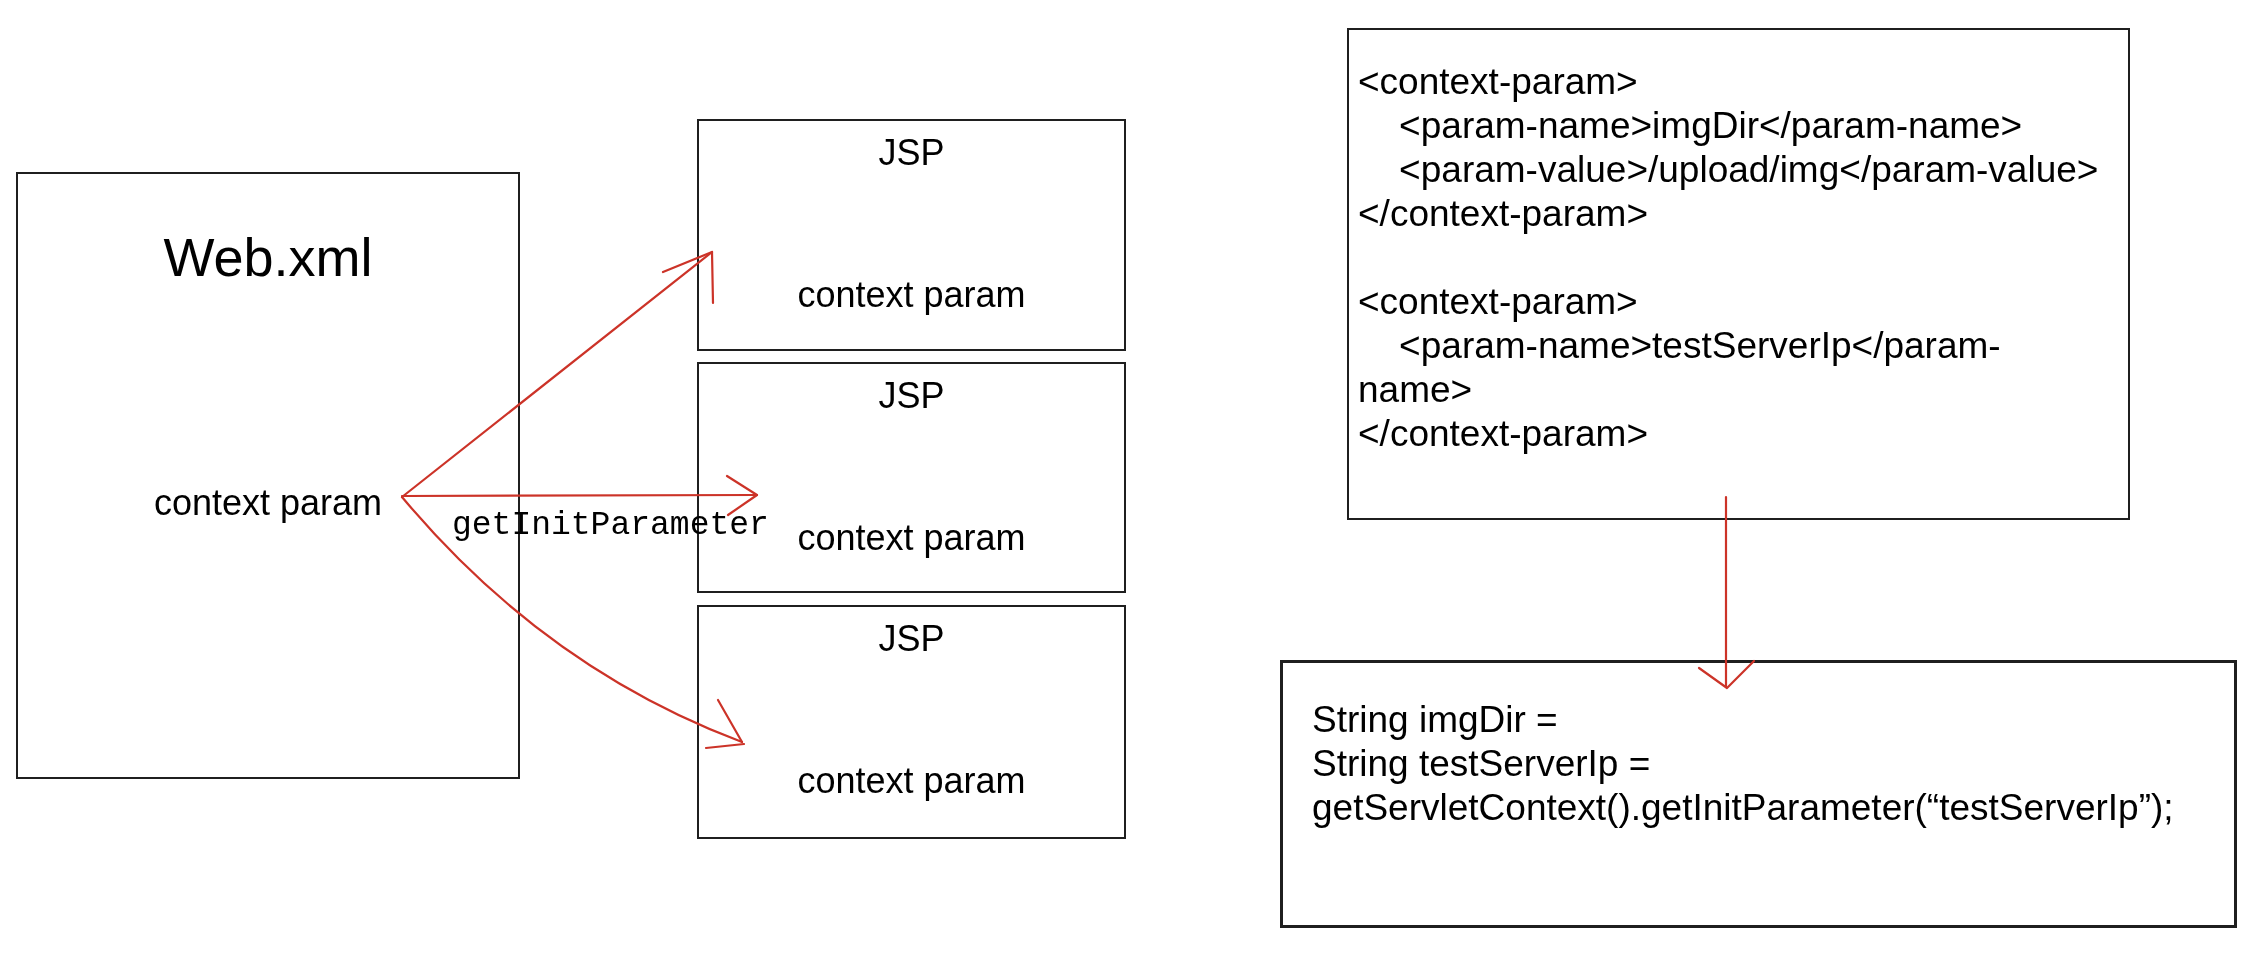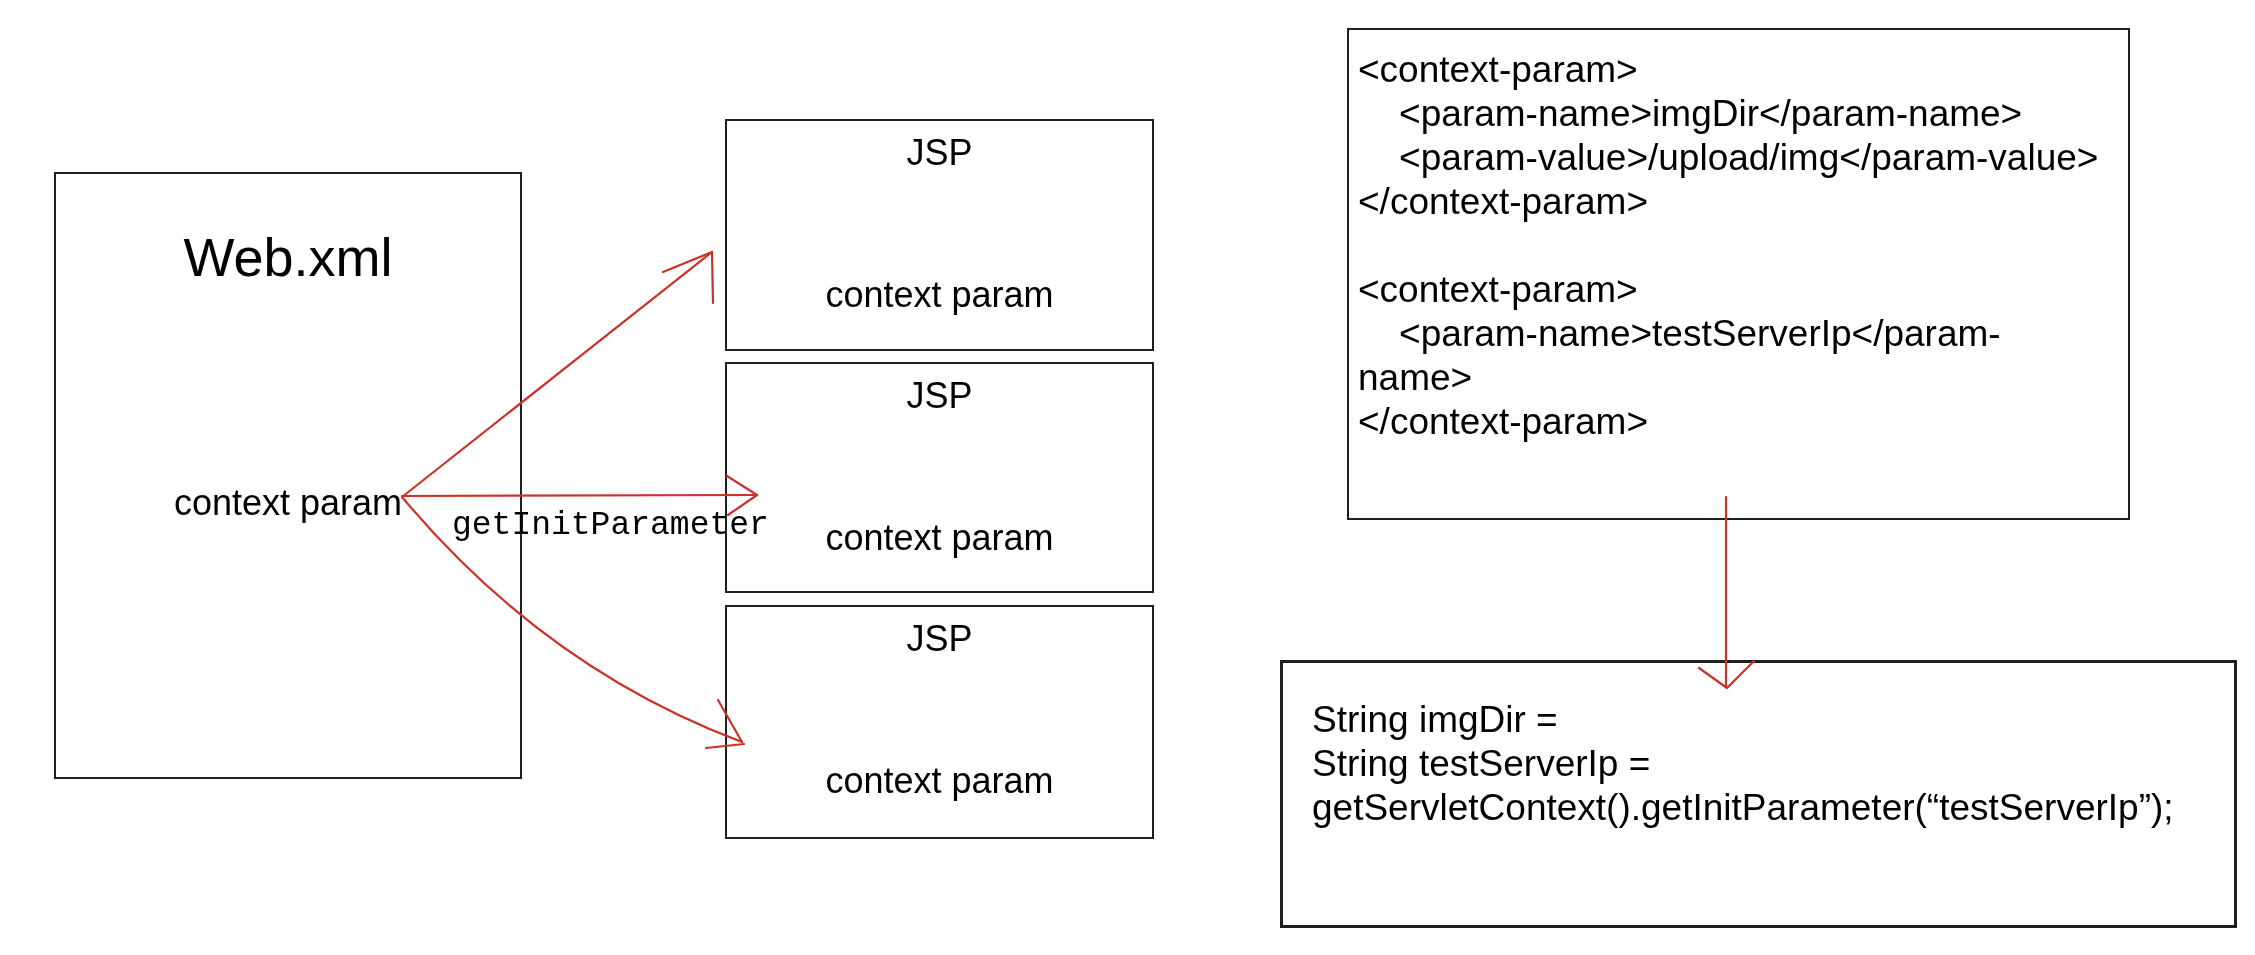--- a/index.html
+++ b/index.html
@@ -14,38 +14,38 @@
     width:2255px;height:955px;
     background:var(--bg);
     font-family:"Liberation Sans", sans-serif;
     color:var(--text-color);
     overflow:hidden;
   }
   .box{position:absolute;border:2px solid var(--border-color);background:#fff;box-sizing:border-box;}
   .centered{position:absolute;left:0;width:100%;text-align:center;white-space:nowrap;}
 
   
-  #webxml-box{left:16px;top:172px;width:468px;height:607px;margin-left:38px;}
+  #webxml-box{left:16px;top:172px;width:504px;height:607px;}
   #webxml-title{top:52px;font-size:54px;}
   #webxml-label{top:308px;font-size:36px;}
 
   
-  .jsp-box{left:697px;width:429px;margin-left:28px;}
+  .jsp-box{left:697px;width:429px;}
   #jsp-box-1{top:119px;height:232px;}
   #jsp-box-2{top:362px;height:231px;}
   #jsp-box-3{top:605px;height:234px;}
   .jsp-title{top:11px;font-size:36px;}
   .jsp-label{top:153px;font-size:36px;}
 
   
   #getinit-label{position:absolute;left:452px;top:507px;font-size:33px;white-space:nowrap;font-family:Liberation Mono, monospace;}
 
   
   #xml-box{left:1347px;top:28px;width:783px;height:492px;}
-  #xml-box .code{padding:18px 8px 0 9px;}
+  #xml-box .code{padding:30px 8px 0 9px;}
   #java-box{left:1280px;top:660px;width:957px;height:268px;border-width:3px;}
   #java-box .code{padding:35px 8px 0 29px;}
   .code{font-size:37px;line-height:44px;}
   .code-line{white-space:pre;min-height:44px;}
 
   
   #arrows{position:absolute;left:0;top:0;width:2255px;height:955px;pointer-events:none;}
   .arrow{stroke:var(--arrow-color);stroke-width:2.2;fill:none;stroke-linecap:round;stroke-linejoin:round;}
 </style>
 </head>

